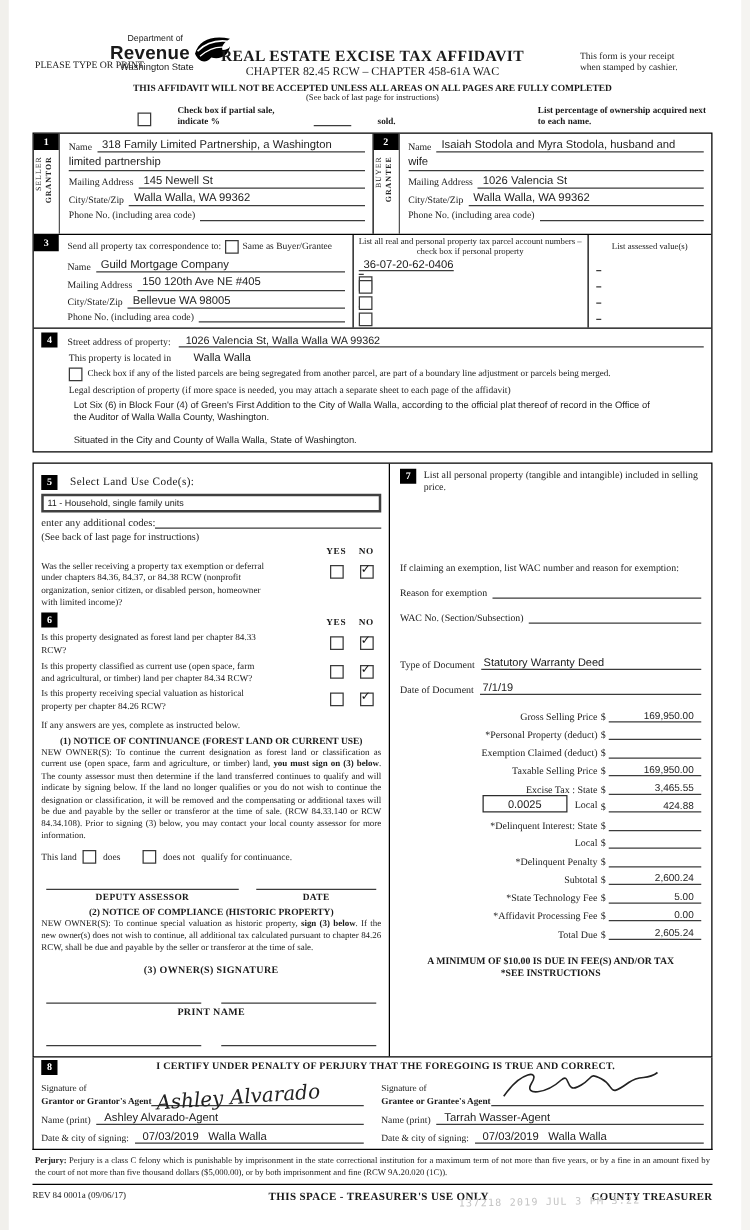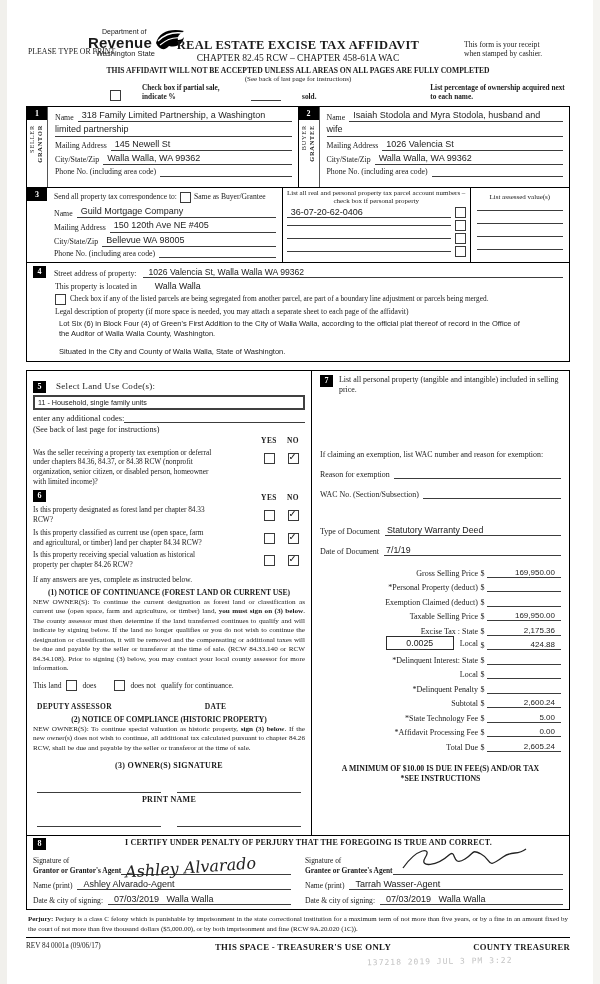--- a/index.html
+++ b/index.html
@@ -53,21 +53,21 @@
   .fline .fv{flex:1;border-bottom:1px solid #3c3c3c;font-family:"Liberation Sans",sans-serif;
              font-size:9px;color:#1d1d1d;padding:0 2px 0 4px;white-space:nowrap;}
 
   .rowB{display:flex;border-bottom:1px solid #000;}
   .colA{width:47%;border-right:1px solid #000;display:flex;}
   .colA .fields{padding-top:2px;}
   .send{font-size:7.6px;display:flex;align-items:flex-start;gap:3px;margin:2px 0 3px 0;}
   .colP{width:33%;border-right:1px solid #000;padding:1px 4px;}
   .colV{flex:1;padding:1px 6px;}
   .small-head{font-size:7px;text-align:center;line-height:1.2;}
-  .pline{display:flex;align-items:center;gap:4px;height:13px;}
+  .pline{display:flex;align-items:flex-start;gap:4px;height:13px;flex-direction:column;}
   .pline .u{flex:1;font-family:"Liberation Sans",sans-serif;font-size:9px;padding-left:4px;white-space:nowrap;}
 
   .sec4{padding:3px 6px 4px 6px;}
   .s4line{display:flex;align-items:flex-end;font-size:7.8px;margin-bottom:3px;}
   .s4txt{font-size:7.3px;margin:2px 0 2px 14px;}
   .legal{font-size:7.3px;margin:3px 0 0 16px;line-height:1.3;}
 
   
   .lowerbox{display:flex;border:1.5px solid #000;margin-top:8px;}
   .lcol{width:272px;border-right:1px solid #000;padding:4px 6px 6px 6px;flex:none;}
@@ -82,21 +82,21 @@
   .ynhead span{width:24px;text-align:center;}
   .qrow{display:flex;margin:3px 0;gap:38px;}
   .qtext{flex:1;font-size:7.35px;line-height:1.32;padding-right:4px;}
   .qboxes{width:48px;flex:none;display:flex;justify-content:space-between;padding-top:1px;}
   .qboxes .slot{width:24px;text-align:center;}
   .ifyes{font-size:7.5px;margin:5px 0 4px 0;}
   .ntitle{font-size:7.6px;font-weight:bold;text-align:center;margin:3px 0 1px 0;}
   .npara{font-size:7.15px;line-height:1.33;text-align:justify;}
   .thisland{display:flex;align-items:center;gap:5px;font-size:7.6px;margin:6px 0 8px 0;}
   .duo{display:flex;gap:14px;align-items:flex-end;margin:10px 4px 2px 4px;}
-  .duo .stack{display:flex;flex-direction:row;}
+  .duo .stack{display:flex;flex-direction:column;}
   .duo .stack .u{height:10px;}
   .duo .cap{font-size:7.5px;font-weight:bold;text-align:center;padding-top:1px;letter-spacing:.3px;}
   .sig3{font-size:8px;font-weight:bold;text-align:center;margin:8px 0 2px 0;letter-spacing:.3px;}
   .pairlines{display:flex;gap:16px;margin:12px 4px 2px 4px;}
   .pairlines .u{flex:1;height:10px;}
   .printname{font-size:8px;font-weight:bold;text-align:center;margin-top:2px;letter-spacing:.3px;}
 
   .s7title{font-size:7.9px;line-height:1.35;}
   .exnote{font-size:7.9px;margin-top:54px;}
   .exline{display:flex;align-items:flex-end;font-size:7.9px;margin-top:9px;}
@@ -466,21 +466,21 @@
             <span class="mline"></span>
           </div>
           <div class="mrow">
             <span class="mlab">Taxable Selling Price</span>
             <span class="dollar">$</span>
             <span class="mline">169,950.00</span>
           </div>
           <div class="mrow">
             <span class="mlab">Excise Tax : State</span>
             <span class="dollar">$</span>
-            <span class="mline">2,175.36</span>
+            <span class="mline">3,465.55</span>
           </div>
           <div class="mrow">
             <span class="mlab">
                 <span class="ratebox">0.0025</span>
               <span>Local</span>
               </span>
             <span class="dollar">$</span>
             <span class="mline">424.88</span>
           </div>
           <div class="mrow">

